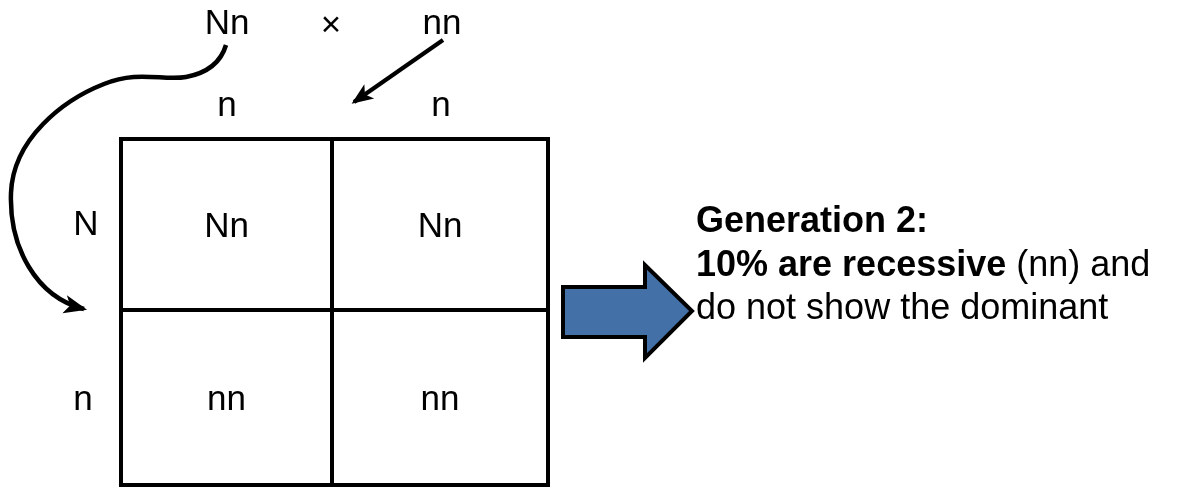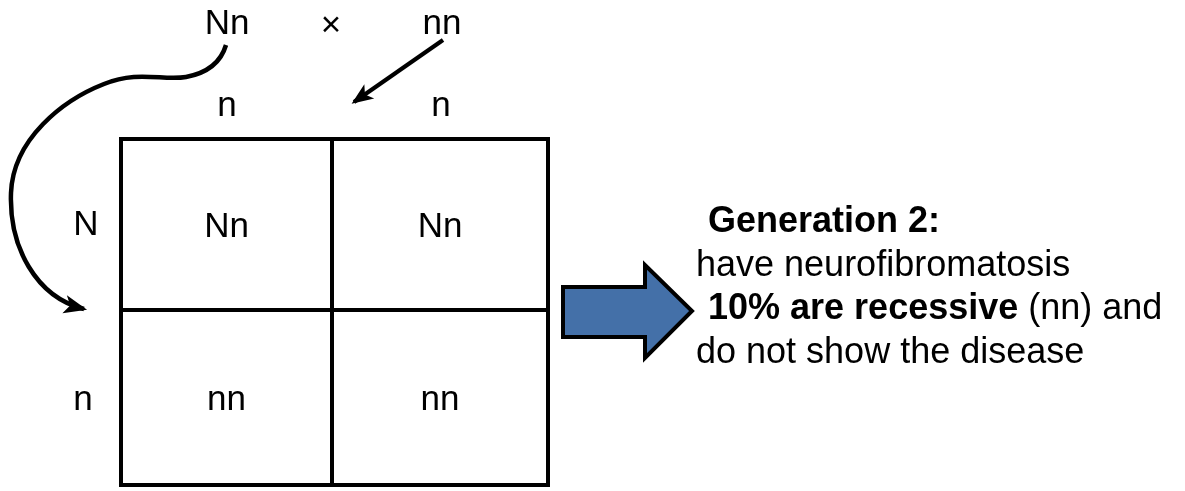--- a/index.html
+++ b/index.html
@@ -44,21 +44,21 @@
     font-size:35px;
   }
   .cell-tl{border-right:4px solid #000000;border-bottom:4px solid #000000;}
   .cell-tr{border-bottom:4px solid #000000;}
   .cell-bl{border-right:4px solid #000000;}
   .caption{
     position:absolute;left:696px;top:198px;
     font-size:36px;line-height:43.5px;
     white-space:nowrap;
   }
-  .caption .b{font-weight:bold;margin-left:12px;}
+  .caption .b{font-weight:bold;}
   .block-arrow{stroke:#000000;stroke-width:4;stroke-linejoin:miter;}
   .stroke-arrow{fill:none;stroke:#000000;}
 </style>
 </head>
 <body>
 
 <div class="stage">
 
   <svg class="overlay" width="1185" height="491" viewBox="0 0 1185 491" xmlns="http://www.w3.org/2000/svg">
     <defs>
@@ -82,18 +82,17 @@
 
   <div class="square">
     <div class="cell cell-tl">Nn</div>
     <div class="cell cell-tr">Nn</div>
     <div class="cell cell-bl">nn</div>
     <div class="cell">nn</div>
   </div>
 
   <div class="caption">
     <div><span class="b">Generation 2:</span></div>
-    <div><span>have neurofibromatosis</span></div>
     <div><span class="b">10% are recessive</span><span> (nn) and</span></div>
-    <div><span>do not show the disease</span></div>
+    <div><span>do not show the dominant</span></div>
   </div>
 
 </div>
 
 </body></html>

